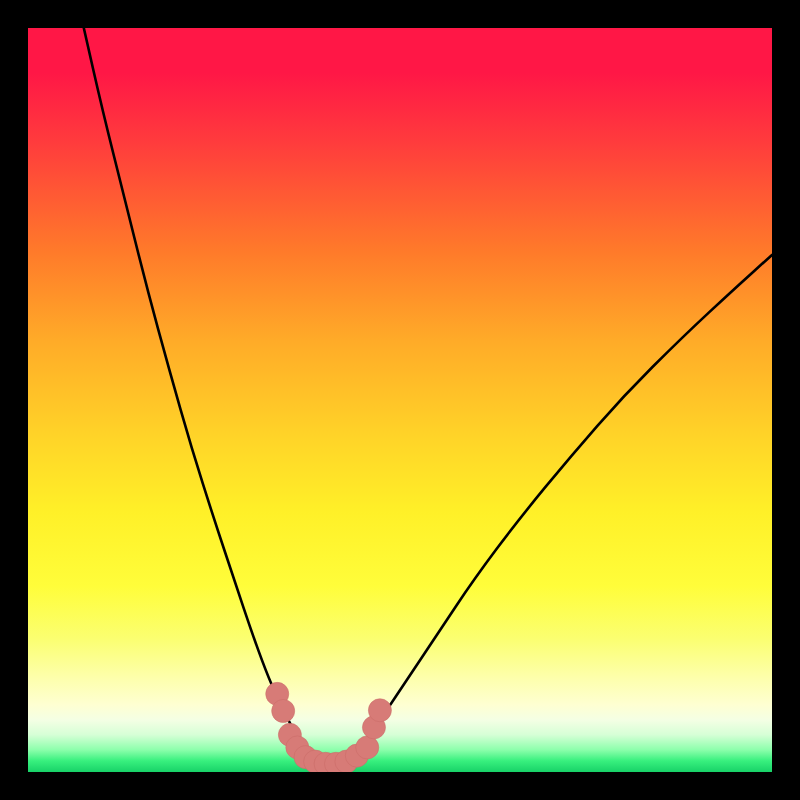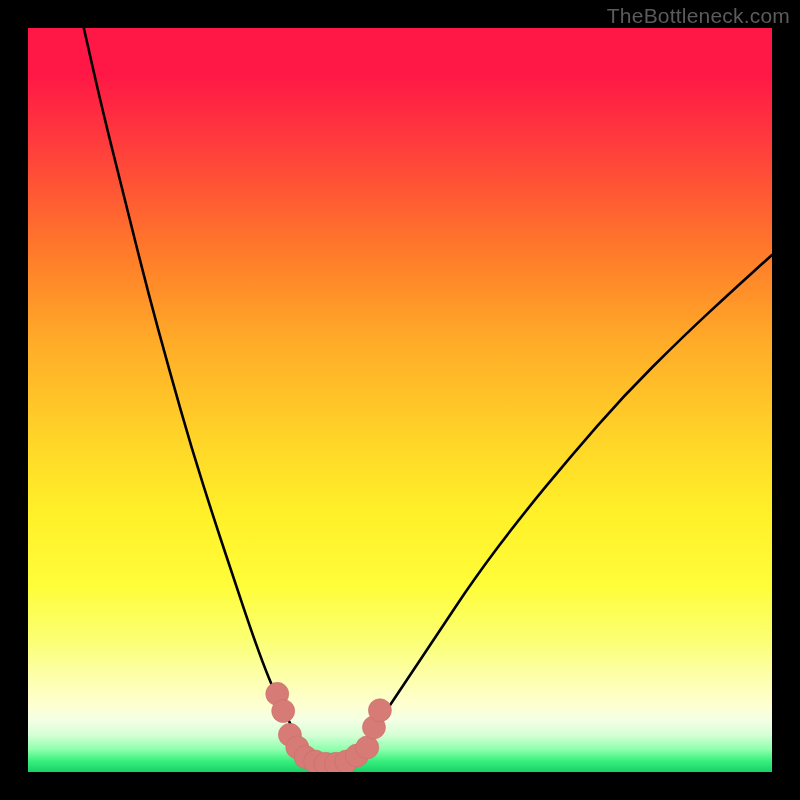--- a/index.html
+++ b/index.html
@@ -90,14 +90,13 @@
           <circle cx="297.6" cy="735.816" r="11.532" fill="#d77b77" stroke="#c86a66" stroke-width="0.5"></circle>
           <circle cx="308.01599999999996" cy="735.816" r="11.532" fill="#d77b77" stroke="#c86a66" stroke-width="0.5"></circle>
           <circle cx="318.432" cy="733.584" r="11.532" fill="#d77b77" stroke="#c86a66" stroke-width="0.5"></circle>
           <circle cx="328.848" cy="727.632" r="11.532" fill="#d77b77" stroke="#c86a66" stroke-width="0.5"></circle>
           <circle cx="339.264" cy="719.448" r="11.532" fill="#d77b77" stroke="#c86a66" stroke-width="0.5"></circle>
           <circle cx="345.96000000000004" cy="699.36" r="11.532" fill="#d77b77" stroke="#c86a66" stroke-width="0.5"></circle>
           <circle cx="351.912" cy="682.248" r="11.532" fill="#d77b77" stroke="#c86a66" stroke-width="0.5"></circle>
         </g>
     </svg>
   </div>
-  <div class="watermark">TheBottleneck.com</div>
 </div>
 
 </body></html>

